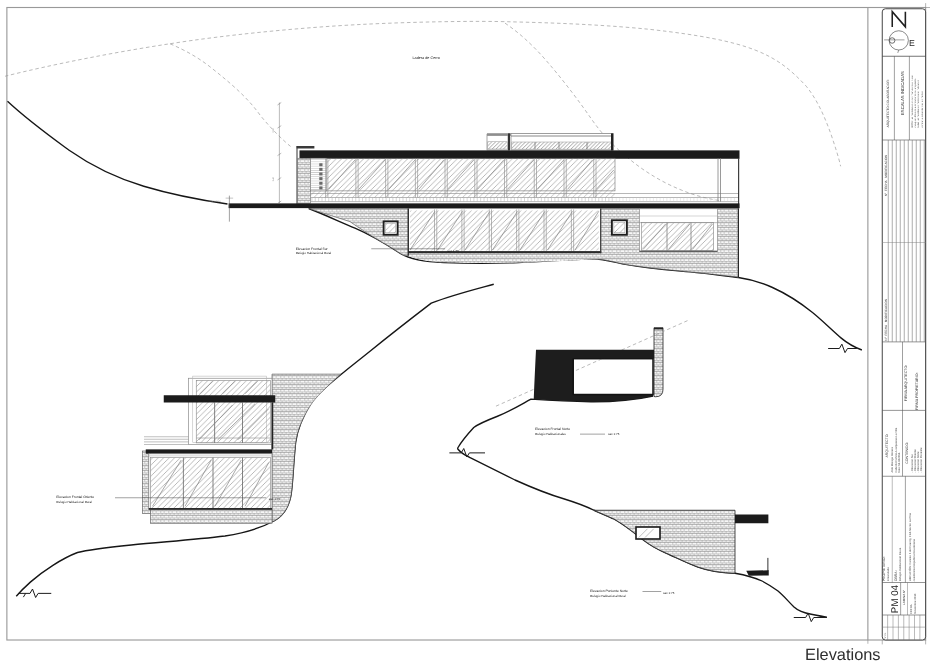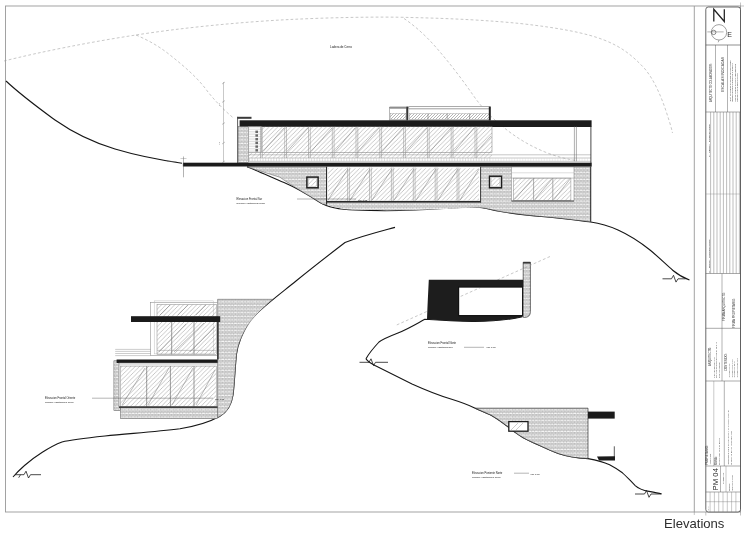--- a/index.html
+++ b/index.html
@@ -529,13 +529,13 @@
 
   <g stroke="#888" stroke-width="0.5">
     <line x1="740.5" y1="6" x2="744" y2="6"></line>
         <line x1="740.5" y1="2.5" x2="740.5" y2="6"></line>
     <line x1="705.8" y1="512" x2="705.8" y2="515.5"></line>
         <line x1="740.5" y1="512" x2="740.5" y2="515.5"></line>
     <line x1="694.3" y1="512" x2="694.3" y2="515"></line>
   </g>
 </g>
 </svg>
-<div style="position:absolute;left:664px;top:515.5px;font-size:13.1px;color:#2e2e2e;">Elevations</div>
+<div style="position:absolute;left:644px;top:515.5px;font-size:13.1px;color:#2e2e2e;">Elevations</div>
 
 </body></html>

